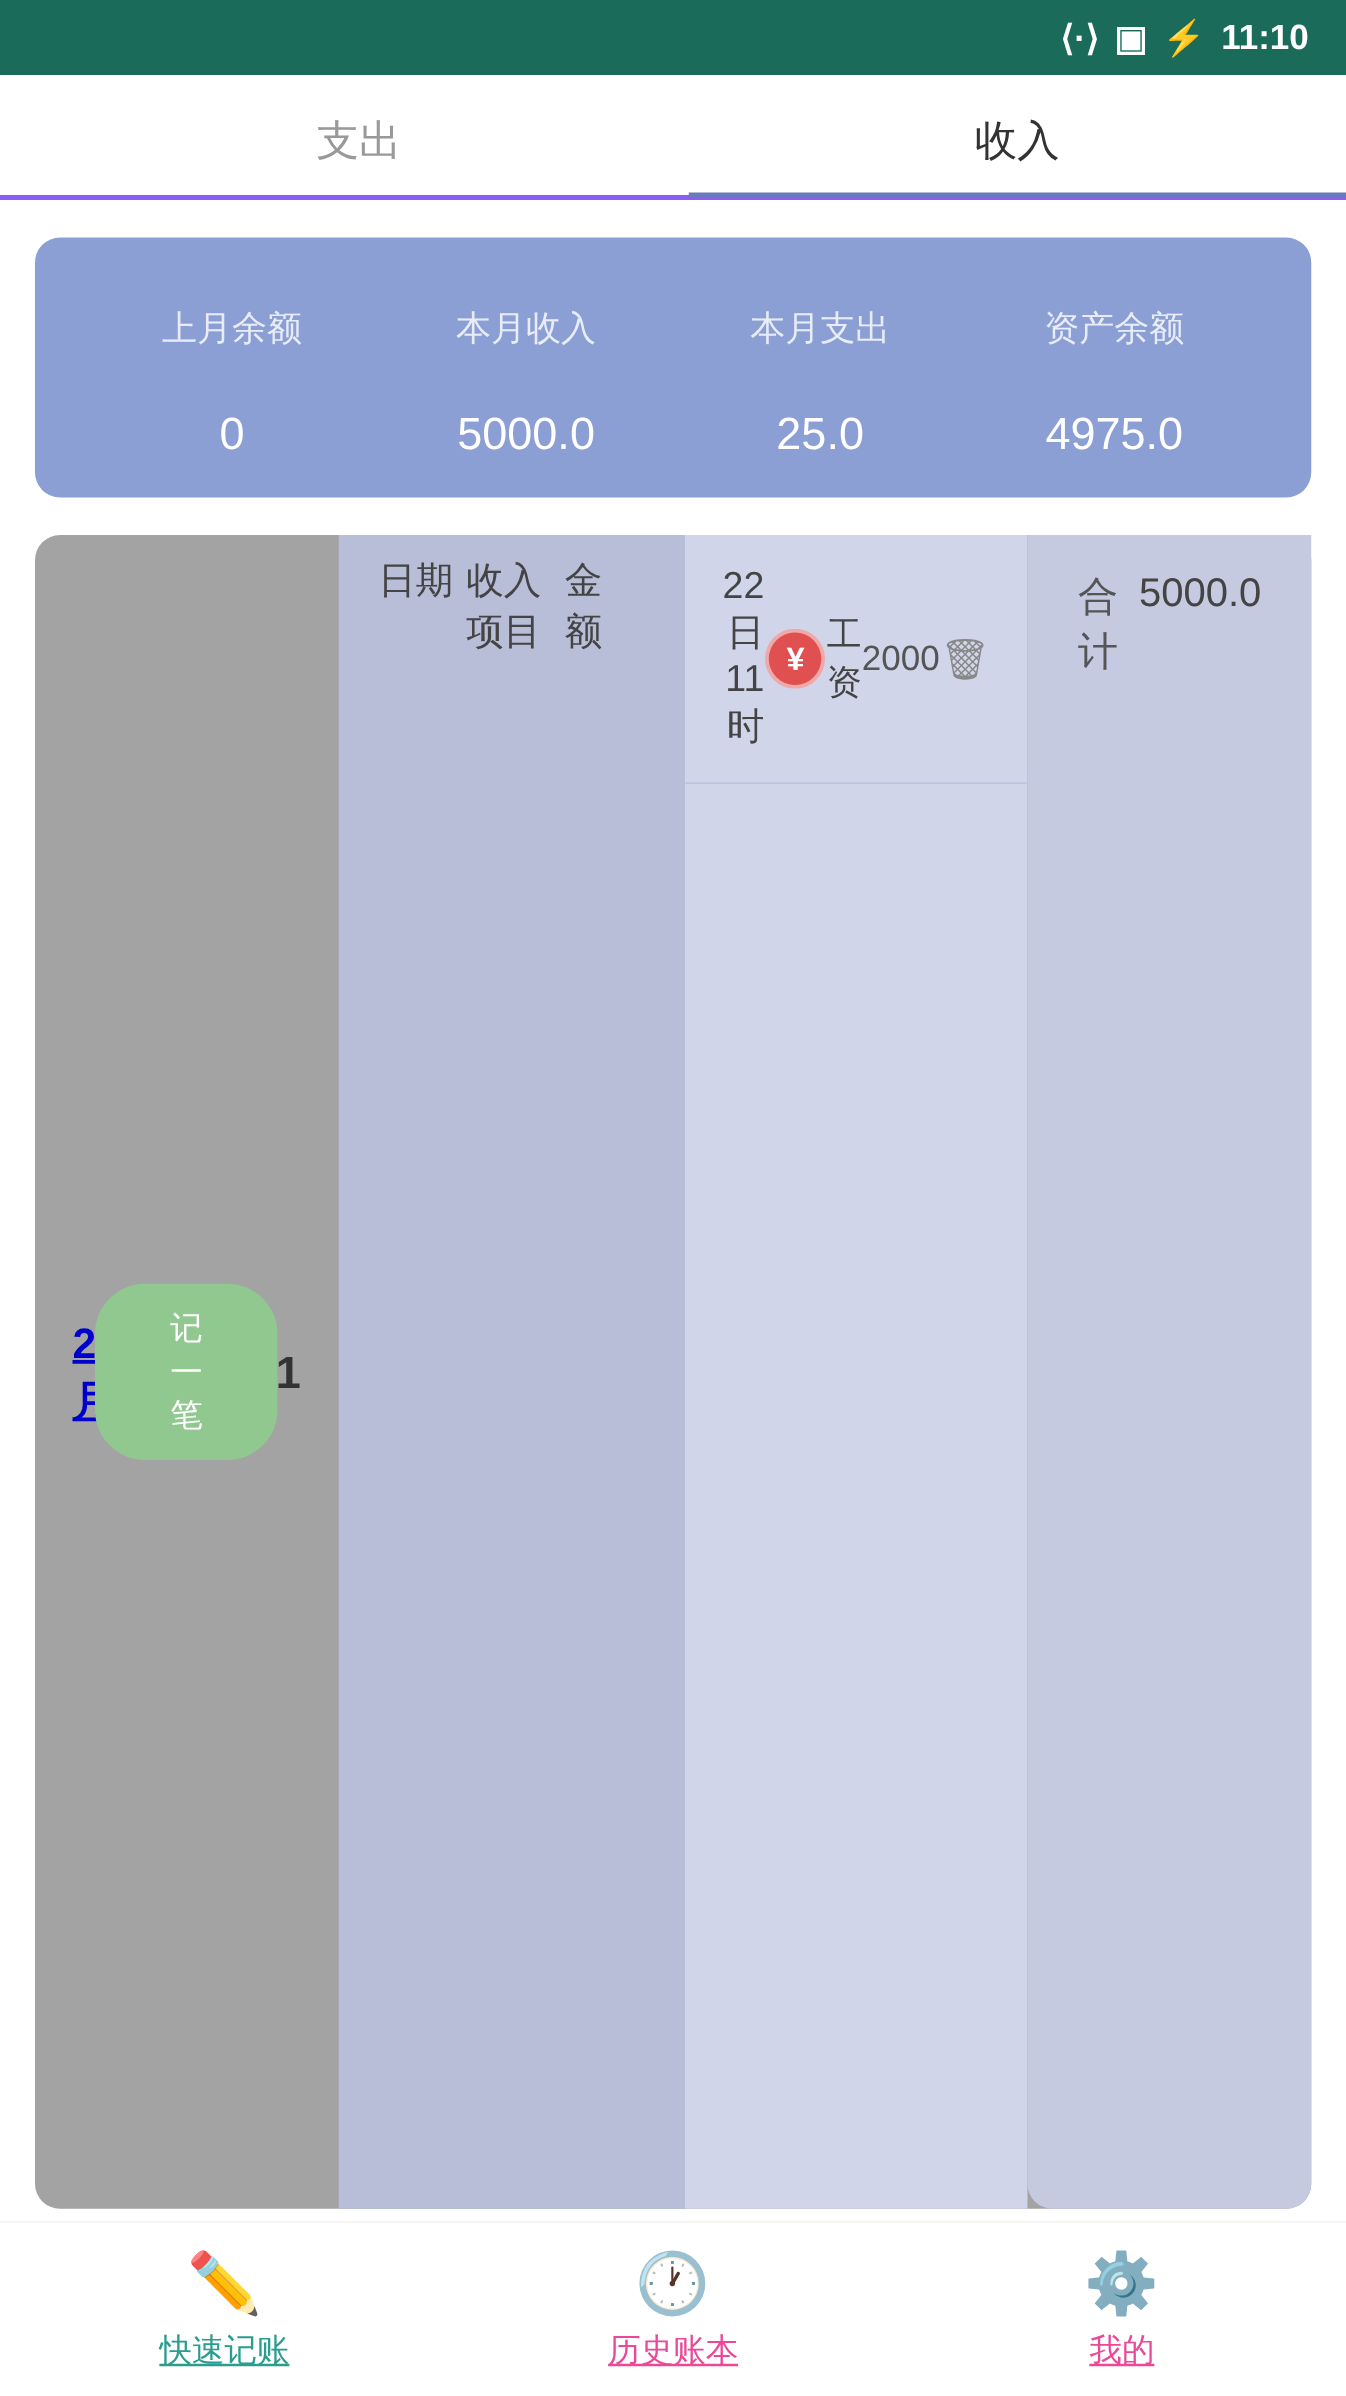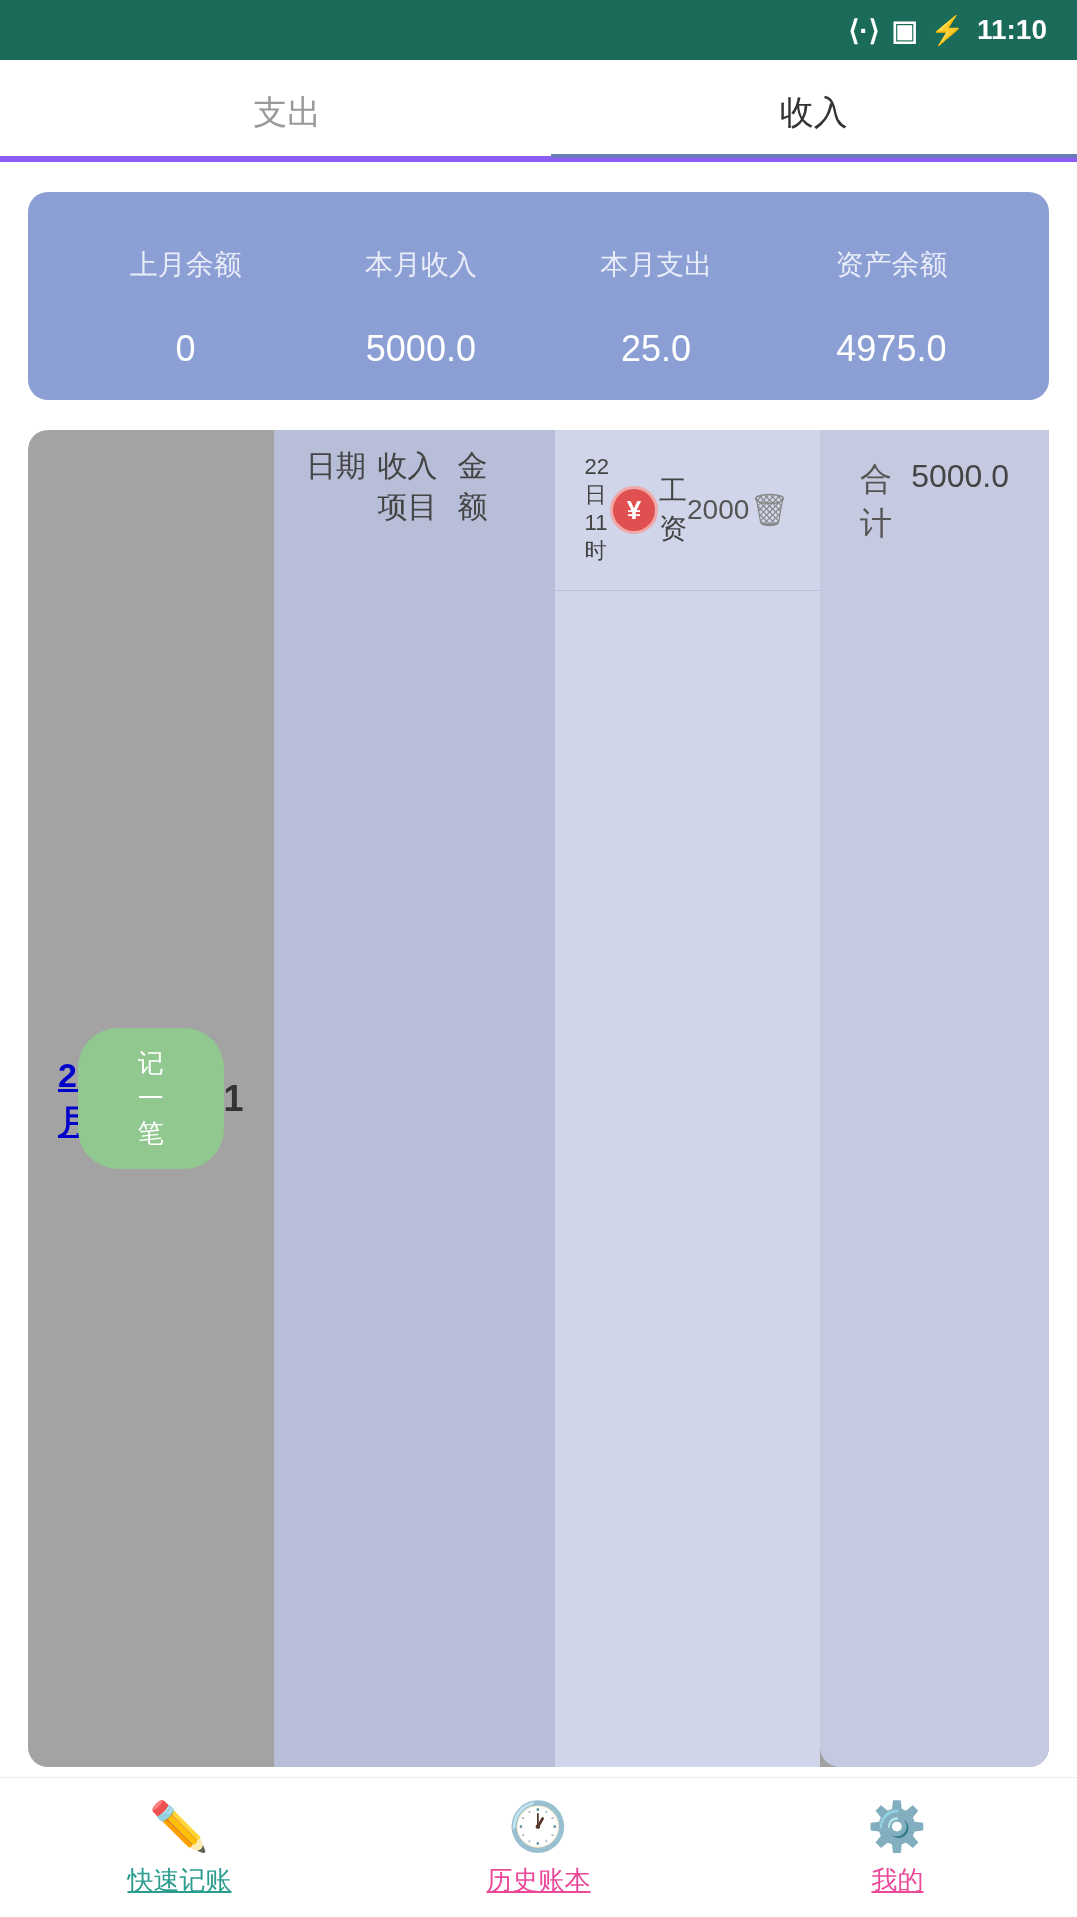--- a/index.html
+++ b/index.html
@@ -27,21 +27,21 @@
     }
     .status-icons {
       display: flex;
       align-items: center;
       gap: 12px;
     }
 
     
     .tab-bar {
       display: flex;
-      border-bottom: 6px solid #8b5cf6;
+      border-bottom: 4px solid #8b5cf6;
       background: #fff;
       padding-left: 24px;
     }
     .tab-item {
       flex: 1;
       text-align: center;
       padding: 30px 0 20px;
       font-size: 34px;
       color: #999;
       cursor: pointer;
@@ -149,21 +149,21 @@
       background: #d0d5ea;
     }
     .table-row {
       display: flex;
       align-items: center;
       padding: 24px 30px;
       border-bottom: 1px solid #b8bcda;
       font-size: 28px;
       color: #444;
     }
-    .col-date-val { flex: 2.5; text-align: left; font-size: 22px; }
+    .col-date-val { flex: 2.5; text-align: right; font-size: 30px; }
     .col-icon { width: 50px; display: flex; justify-content: center; }
     .col-item-val { flex: 3; text-align: center; }
     .col-amount-val { flex: 2; text-align: center; color: #555; }
     .col-action-val { flex: 1; display: flex; justify-content: center; }
 
     
     .yuan-icon {
       width: 48px;
       height: 48px;
       border-radius: 50%;

